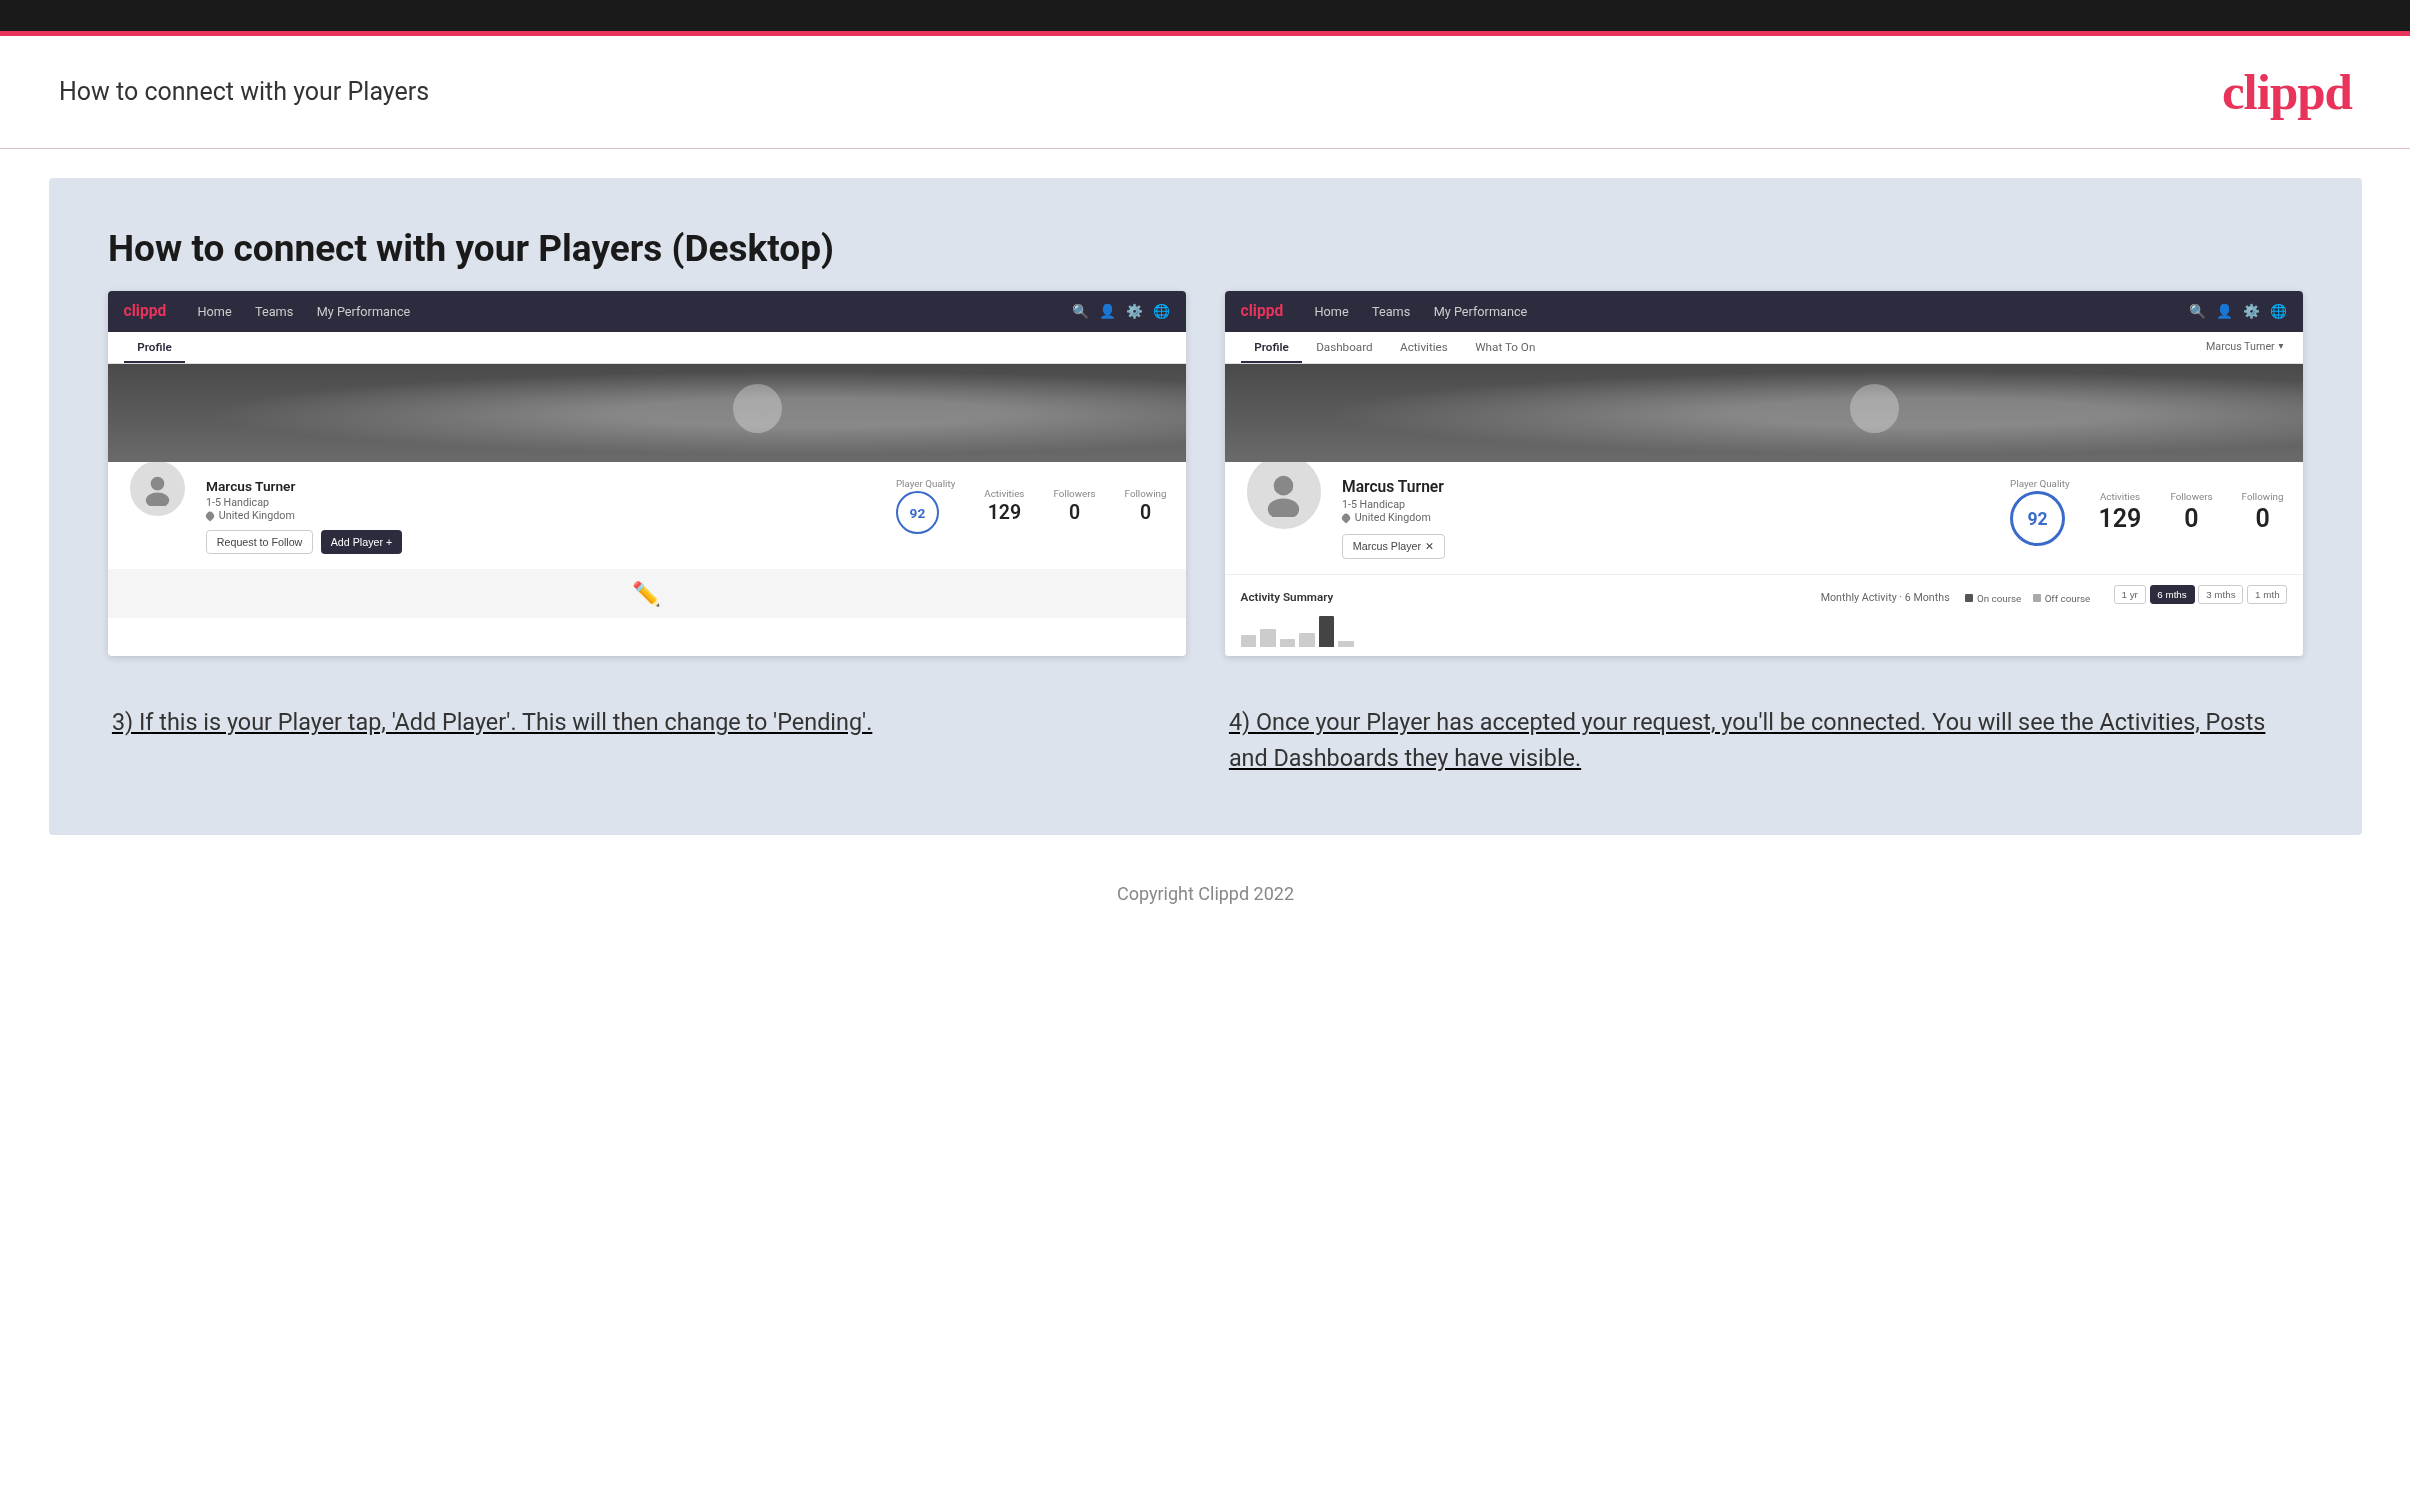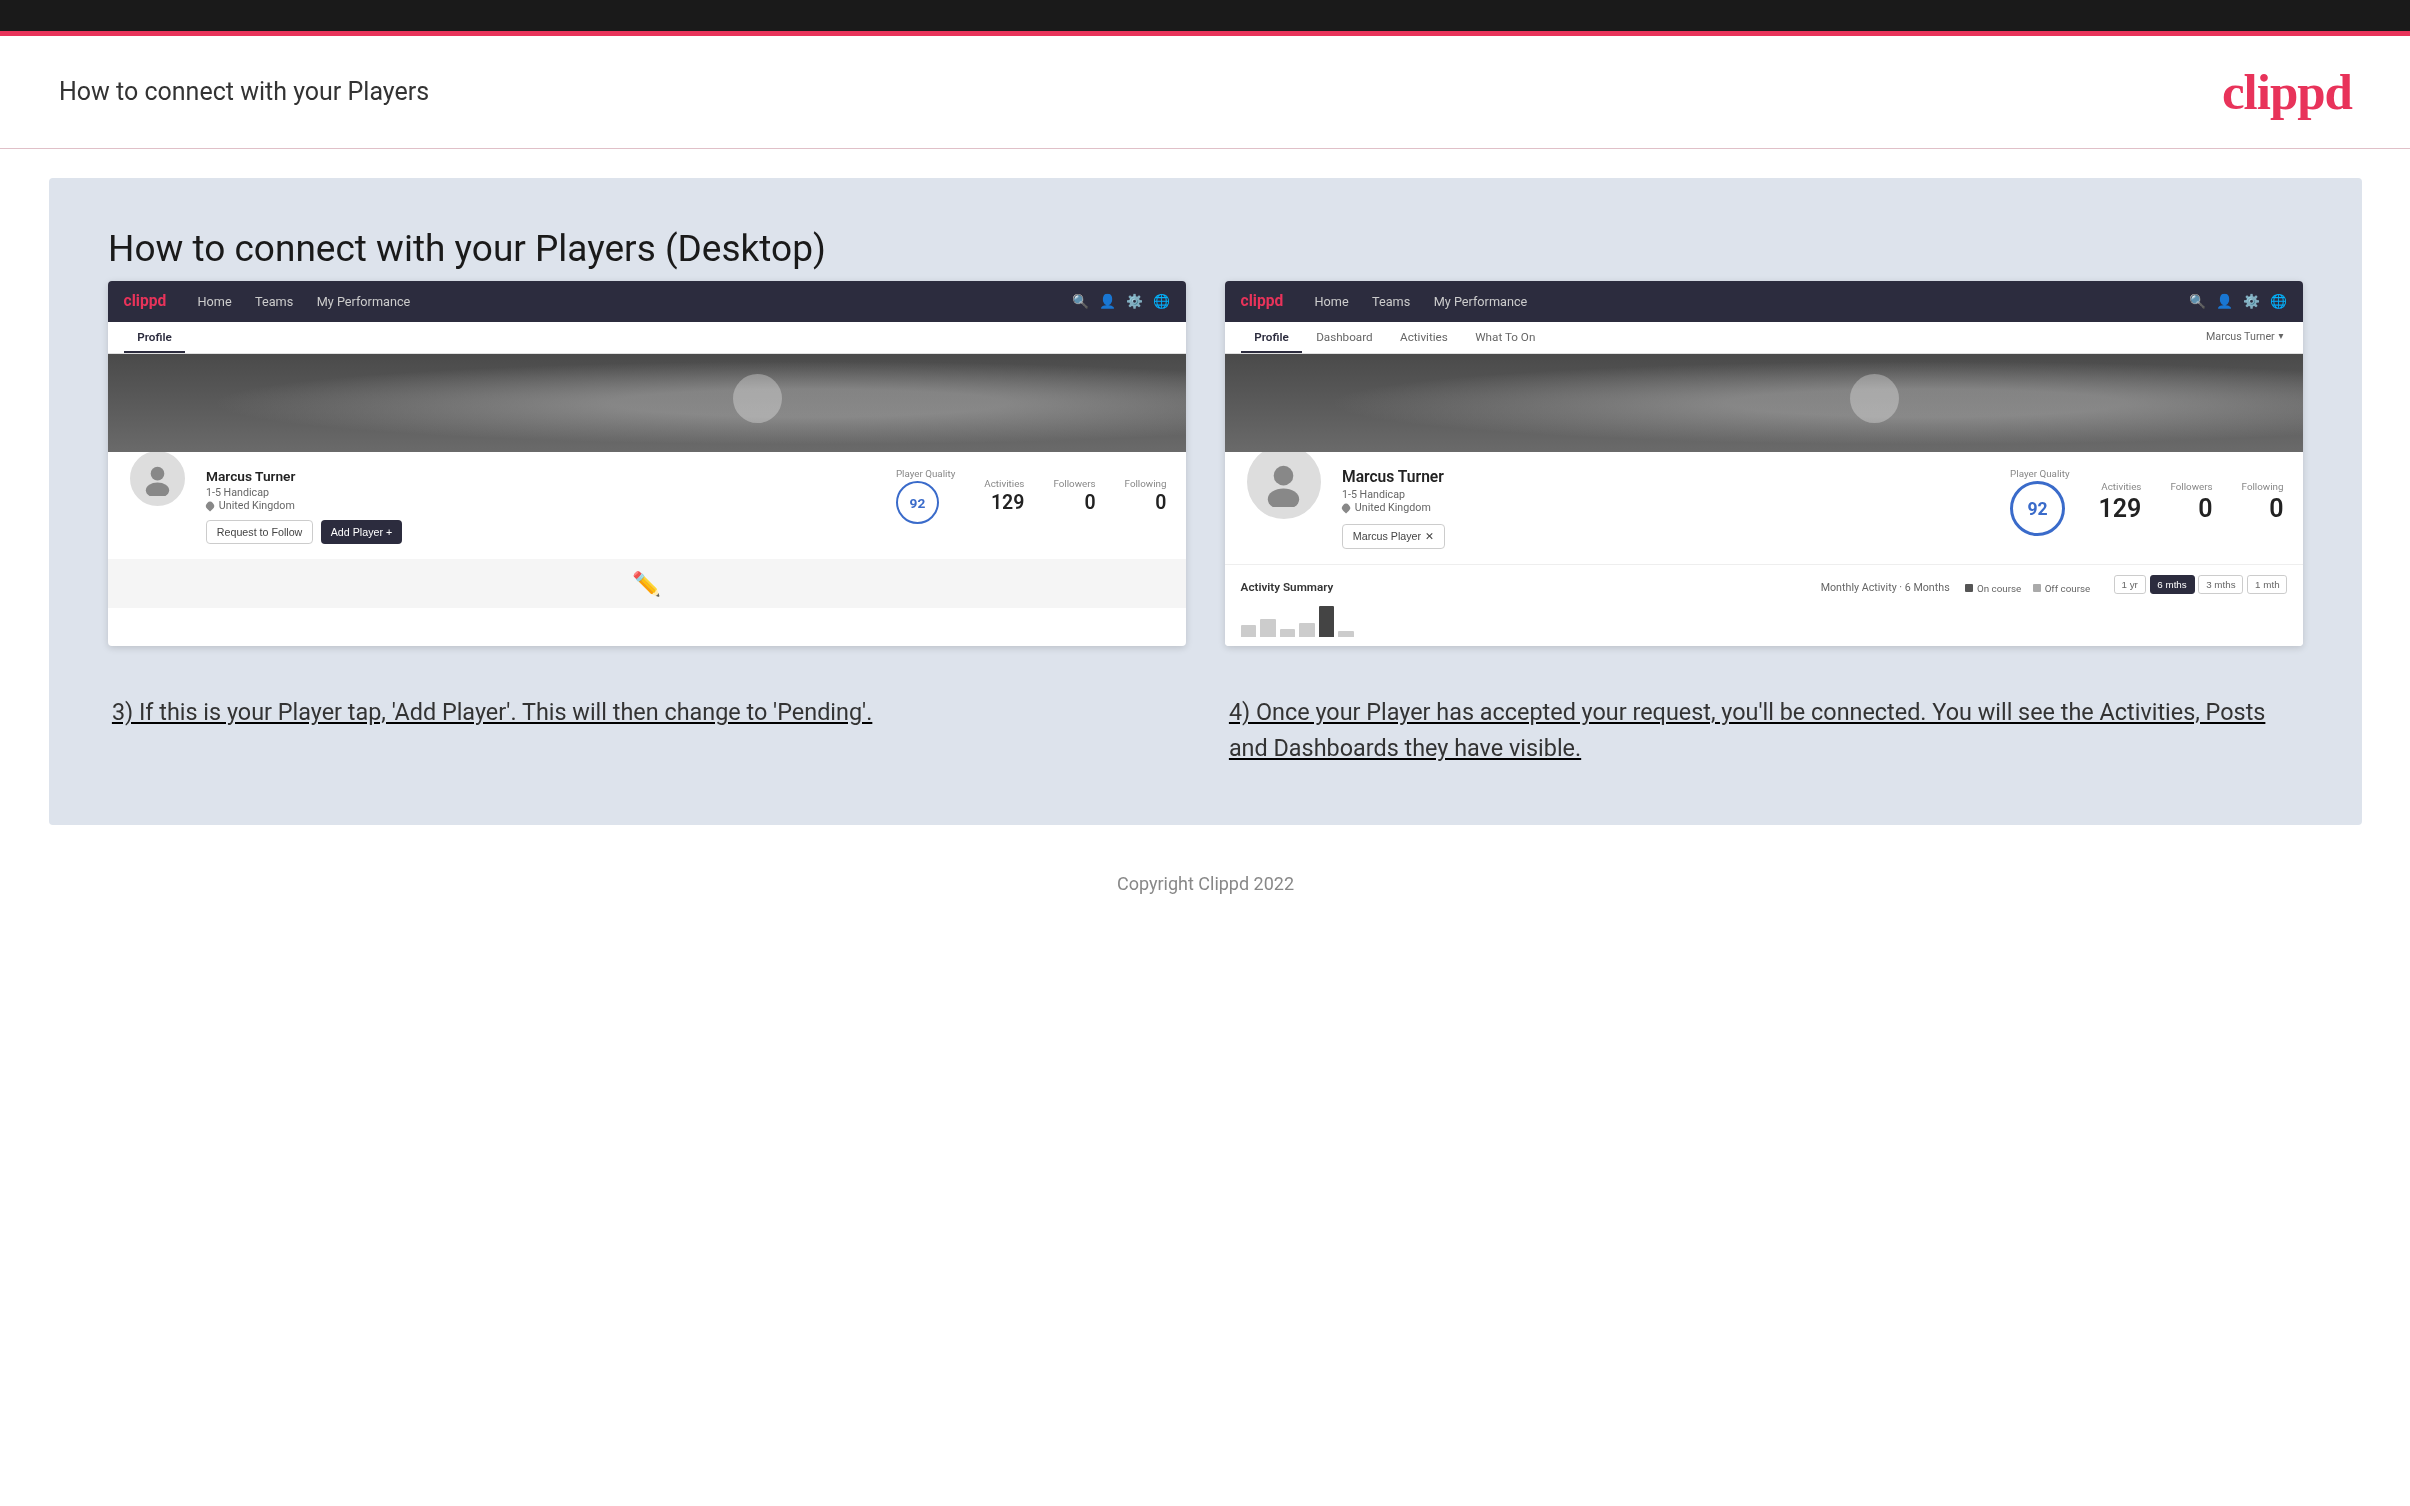--- a/index.html
+++ b/index.html
@@ -43,23 +43,23 @@
 
     
     .main-content {
       background: #dde3ec;
       margin: 29px 49px;
       padding: 49px 59px 59px;
       border-radius: 3.9px;
     }
     .page-heading {
       font-size: 37px;
-      font-weight: 400;
+      font-weight: 700;
       color: #1a1a1a;
-      margin-bottom: 11px;
+      margin-bottom: 21px;
     }
     .page-subheading {
       font-size: 27px;
       font-weight: 400;
       color: #444;
       margin-bottom: 49px;
     }
 
     
     .screenshots-row {
@@ -249,21 +249,21 @@
     }
 
     
     .mock-stats {
       display: flex;
       gap: 29px;
       align-items: center;
       margin-left: auto;
     }
     .mock-stat {
-      text-align: right;
+      text-align: center;
     }
     .mock-stat-label {
       font-size: 9.8px;
       color: #888;
       margin-bottom: 2px;
     }
     .mock-stat-value {
       font-size: 19.5px;
       font-weight: 600;
       color: #222;

